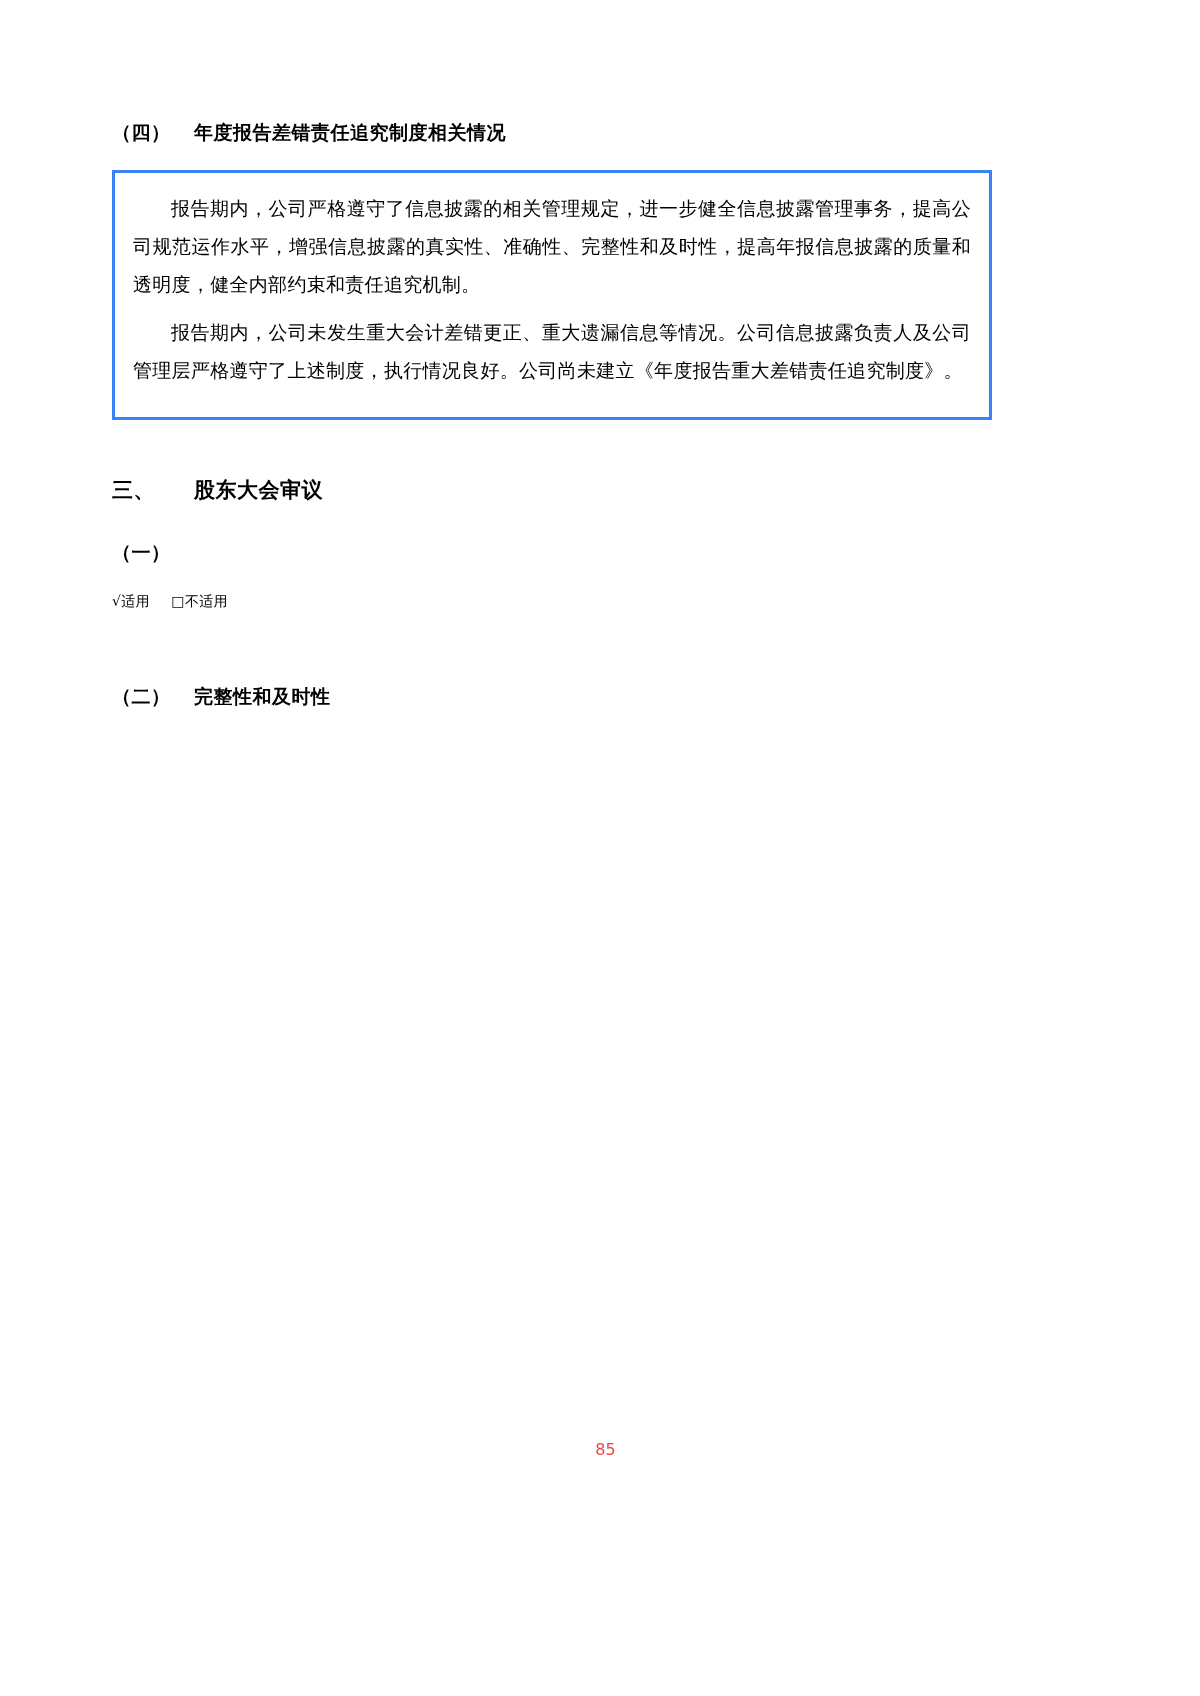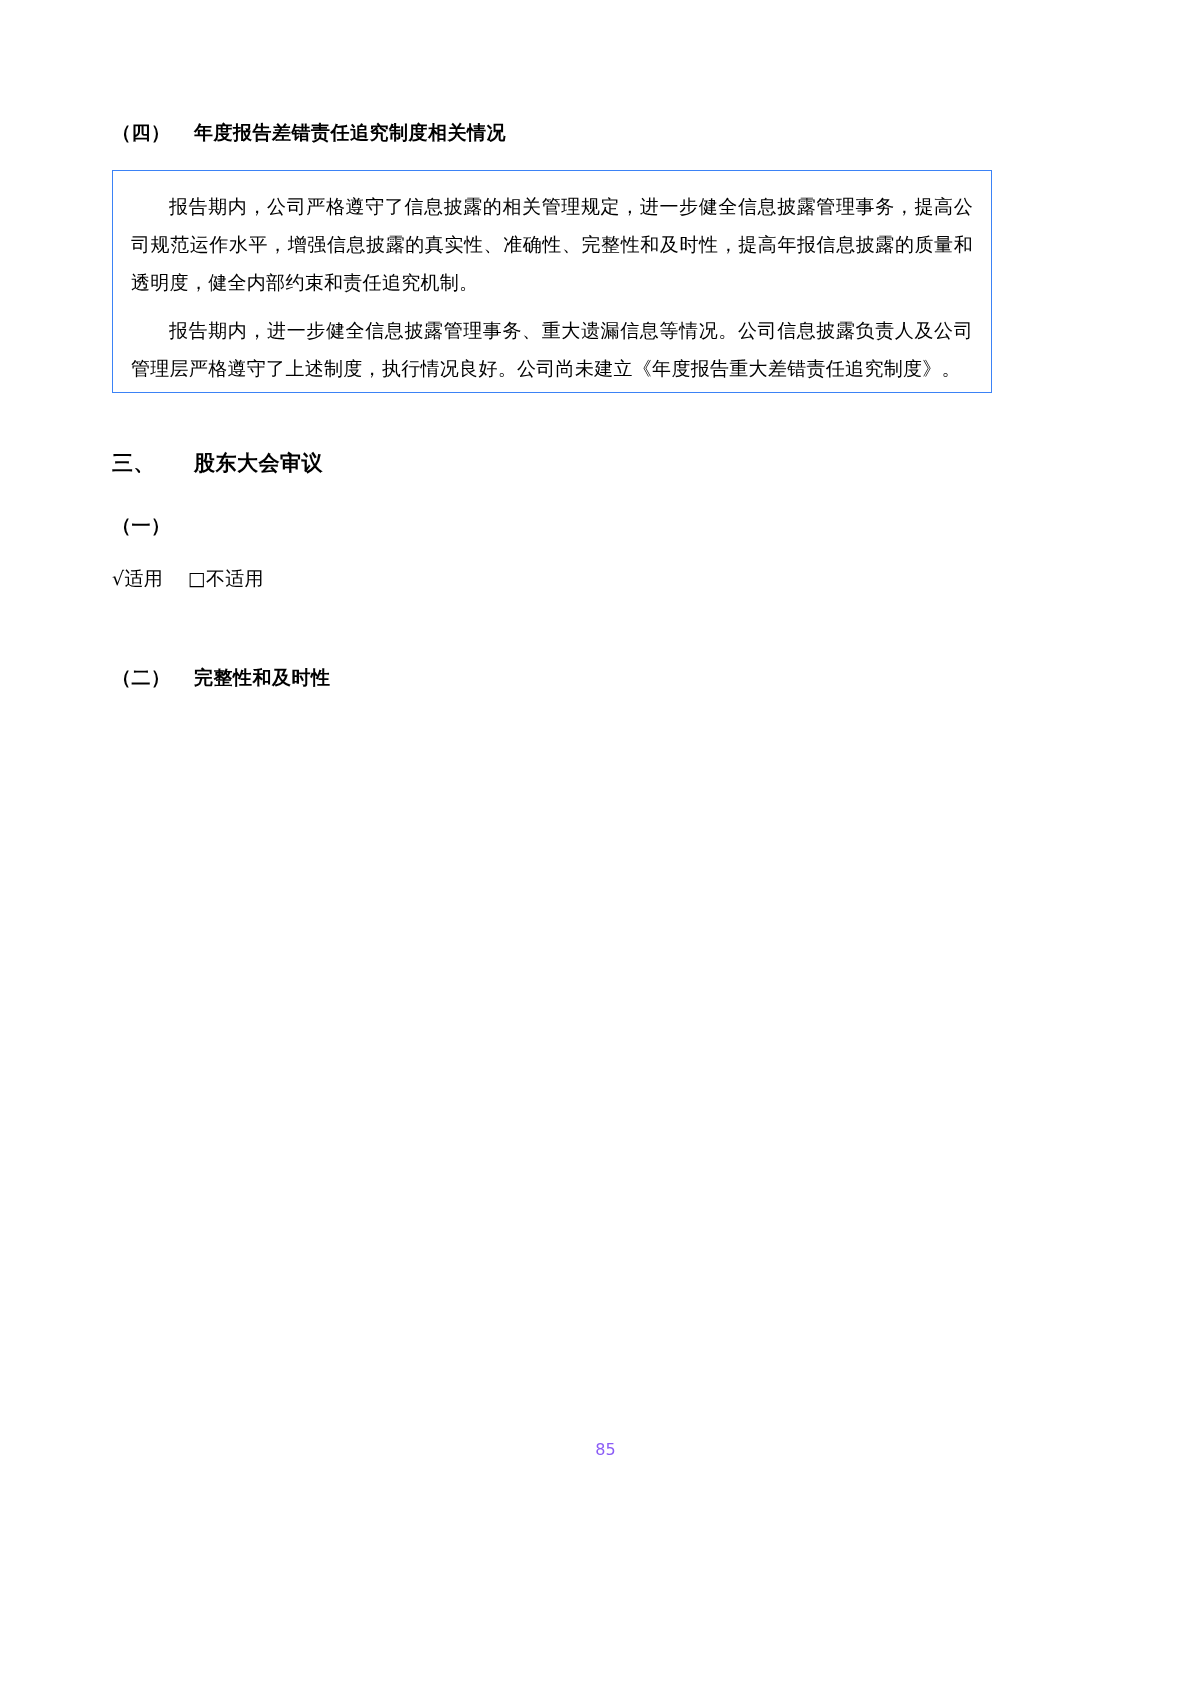--- a/index.html
+++ b/index.html
@@ -41,40 +41,40 @@
   }
   .sec-heading.major {
     font-size: 21px;
   }
   .sec-heading.major .num {
     min-width: 82px;
   }
 
   
   .box {
-    border: 1px solid #3b82f6;
+    border: 3px solid #3b82f6;
     box-sizing: border-box;
-    padding: 16px 18px 5px 18px;
+    padding: 16px 18px 28px 18px;
   }
   .box p {
     margin: 0 0 10px 0;
     font-size: 19px;
     line-height: 2.0;
     text-align: justify;
     text-justify: inter-ideograph;
     text-indent: 2em;
     letter-spacing: 0.3px;
   }
   .box p:last-child {
     margin-bottom: 0;
   }
 
   
   .applic {
-    font-size: 19px;
+    font-size: 14px;
     line-height: 1.6;
     letter-spacing: 0.3px;
   }
   .applic .mark {
     font-family: "DejaVu Sans", "Liberation Sans", sans-serif;
   }
   .applic .gap {
     display: inline-block;
     width: 12px;
   }
@@ -85,39 +85,39 @@
   .sp-56 { height: 56px; }
 
   .page-number {
     position: absolute;
     left: 11px;
     right: 0;
     top: 1440px;
     text-align: center;
     font-family: "DejaVu Sans", "Liberation Sans", sans-serif;
     font-size: 16px;
-    color: #8b5cf6;
+    color: #ef4444;
   }
 </style>
 </head>
 <body>
 
 <div class="page">
   <div class="content">
 
     <div class="sec-heading">
       <span class="num">（四）</span>
       <span>年度报告差错责任追究制度相关情况</span>
     </div>
 
     <div class="sp-24"></div>
 
     <div class="box">
       <p>报告期内，公司严格遵守了信息披露的相关管理规定，进一步健全信息披露管理事务，提高公司规范运作水平，增强信息披露的真实性、准确性、完整性和及时性，提高年报信息披露的质量和透明度，健全内部约束和责任追究机制。</p>
-      <p>报告期内，进一步健全信息披露管理事务、重大遗漏信息等情况。公司信息披露负责人及公司管理层严格遵守了上述制度，执行情况良好。公司尚未建立《年度报告重大差错责任追究制度》。</p>
+      <p>报告期内，公司未发生重大会计差错更正、重大遗漏信息等情况。公司信息披露负责人及公司管理层严格遵守了上述制度，执行情况良好。公司尚未建立《年度报告重大差错责任追究制度》。</p>
     </div>
 
     <div class="sp-56"></div>
 
     <div class="sec-heading major">
       <span class="num">三、</span>
       <span>股东大会审议</span>
     </div>
 
     <div class="sp-36"></div>

